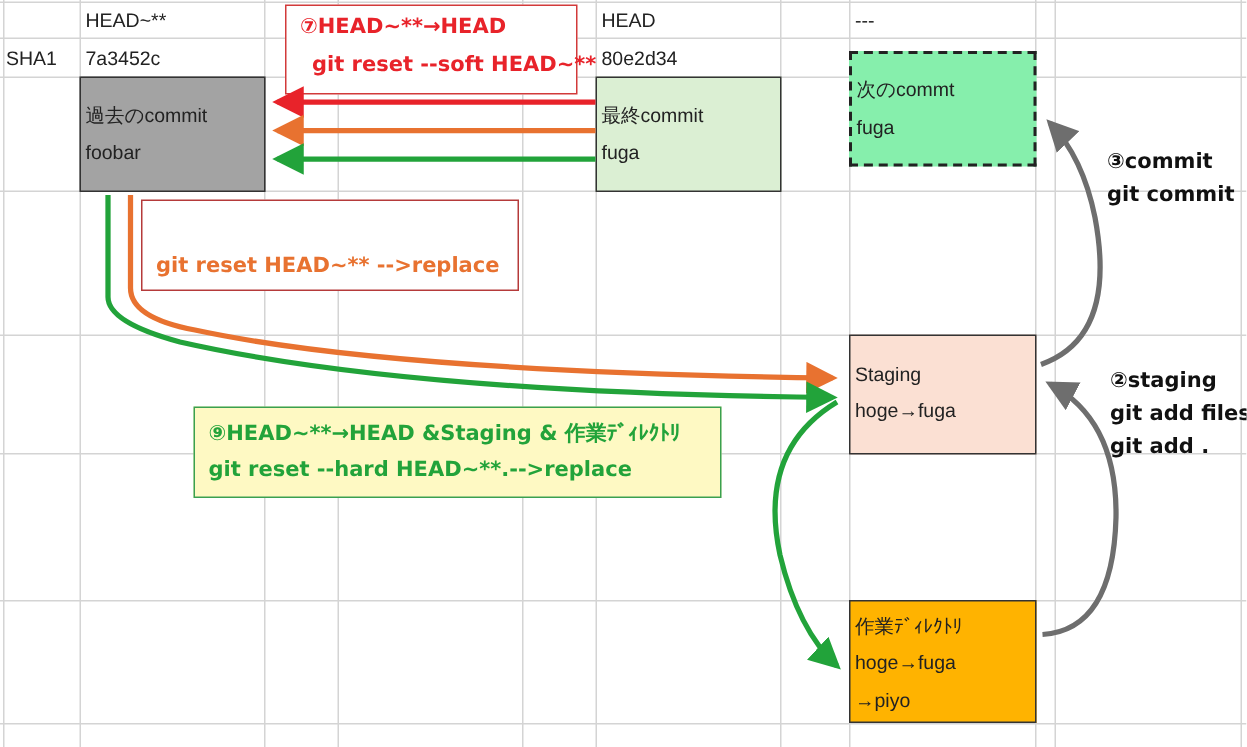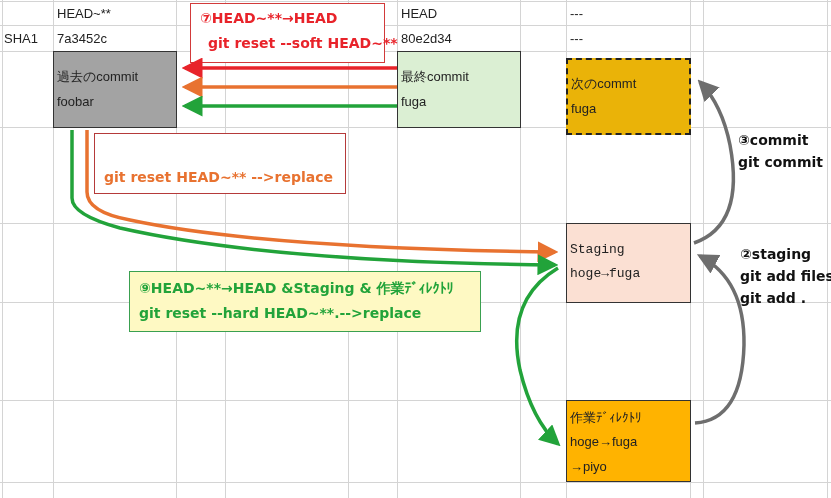--- a/index.html
+++ b/index.html
@@ -57,26 +57,26 @@
 <div class="box" style="left:53px;top:51px;width:124px;height:77px;background:#a3a3a3;border:1px solid #333;">
   <span class="ln" style="top:16px;">過去のcommit</span>
   <span class="ln" style="top:42px;">foobar</span>
 </div>
 
 <div class="box" style="left:397px;top:51px;width:124px;height:77px;background:#dbefd3;border:1px solid #333;">
   <span class="ln" style="top:16px;">最終commit</span>
   <span class="ln" style="top:42px;">fuga</span>
 </div>
 
-<div class="box" style="left:566px;top:58px;width:125px;height:77px;background:#eab308;border:2px dashed #222;">
+<div class="box" style="left:566px;top:34px;width:125px;height:77px;background:#86efac;border:2px dashed #222;">
   <span class="ln" style="top:15px;">次のcommt</span>
   <span class="ln" style="top:41px;">fuga</span>
 </div>
 
-<div class="box" style="left:566px;top:223px;width:125px;height:80px;background:#fbe0d3;border:1px solid #333;font-family:Liberation Mono, monospace;">
+<div class="box" style="left:566px;top:223px;width:125px;height:80px;background:#fbe0d3;border:1px solid #333;">
   <span class="ln" style="top:18px;">Staging</span>
   <span class="ln" style="top:42px;">hoge→fuga</span>
 </div>
 
 <div class="box" style="left:566px;top:400px;width:125px;height:82px;background:#ffb300;border:1px solid #333;">
   <span class="ln" style="top:8px;">作業ﾃﾞｨﾚｸﾄﾘ</span>
   <span class="ln" style="top:33px;">hoge→fuga</span>
   <span class="ln" style="top:58px;">→piyo</span>
 </div>
 
@@ -87,21 +87,21 @@
 
 <div class="callout" style="left:94px;top:133px;width:252px;height:61px;border:1px solid #b53a3a;background:#fff;color:#e87230;">
   <span class="ln" style="top:35px;left:9px;">git reset HEAD~** --&gt;replace</span>
 </div>
 
 <div class="callout" style="left:129px;top:271px;width:352px;height:61px;border:1px solid #3aa050;background:#fef9c3;color:#22a33a;">
   <span class="ln" style="top:8px;left:9px;">⑨HEAD~**→HEAD &amp;Staging &amp; 作業ﾃﾞｨﾚｸﾄﾘ</span>
   <span class="ln" style="top:33px;left:9px;">git reset --hard HEAD~**.--&gt;replace</span>
 </div>
 
-<div class="note" style="left:738px;top:97px;margin-top:32px;">
+<div class="note" style="left:738px;top:97px;">
   <div>③commit</div>
   <div>git commit</div>
 </div>
 <div class="note" style="left:740px;top:243px;">
   <div>②staging</div>
   <div>git add files</div>
   <div>git add .</div>
 </div>
 
 <svg class="arrows" width="831" height="498">

